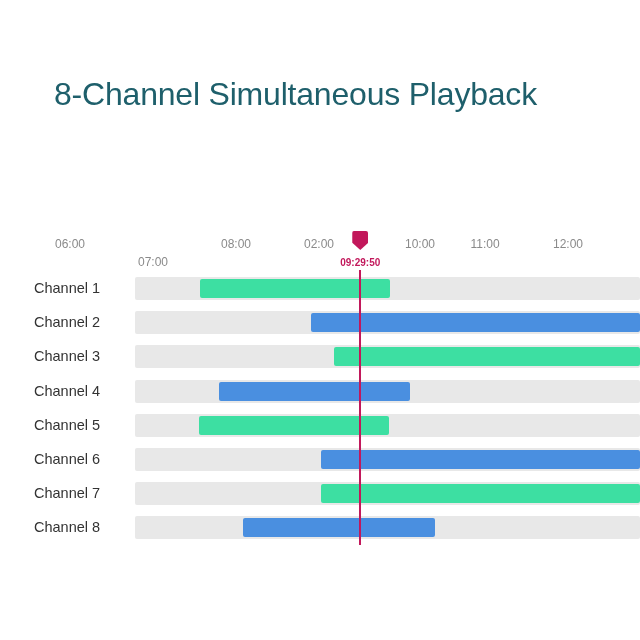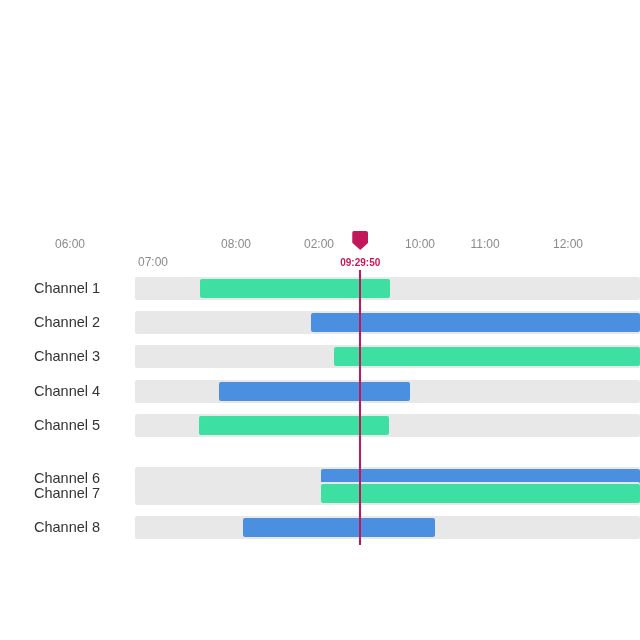--- a/index.html
+++ b/index.html
@@ -92,20 +92,21 @@
     top:5px;
     height:19px;
     border-radius:2px;
   }
 </style>
 </head>
 <body>
 
 <div id="stage">
 
+  <div id="title">8-Channel Simultaneous Playback</div>
 
   <div id="chart">
 
     <div id="axis-ticks">
         <div class="tick-label" style="left: 70px;">06:00</div>
         <div class="tick-label" style="left: 153px; margin-top: 18px;">07:00</div>
         <div class="tick-label" style="left: 236px;">08:00</div>
         <div class="tick-label" style="left: 319px;">02:00</div>
         <div class="tick-label" style="left: 420px;">10:00</div>
         <div class="tick-label" style="left: 485px;">11:00</div>
@@ -137,21 +138,21 @@
         <div class="row" style="top: 376.6px;">
           <div class="row-label">Channel 4</div>
           <div class="track" style="left: 135px; width: 505px; background: rgb(232, 232, 232);"></div>
           <div class="seg" style="left: 218.57px; width: 191.73px; background: rgb(74, 143, 224);"></div>
         </div>
         <div class="row" style="top: 410.8px;">
           <div class="row-label">Channel 5</div>
           <div class="track" style="left: 135px; width: 505px; background: rgb(232, 232, 232);"></div>
           <div class="seg" style="left: 198.65px; width: 190.07px; background: rgb(61, 223, 162);"></div>
         </div>
-        <div class="row" style="top: 464px;">
+        <div class="row" style="top: 445px;">
           <div class="row-label">Channel 6</div>
           <div class="track" style="left: 135px; width: 505px; background: rgb(232, 232, 232);"></div>
           <div class="seg" style="left: 320.66px; width: 319.34px; background: rgb(74, 143, 224);"></div>
         </div>
         <div class="row" style="top: 479.2px;">
           <div class="row-label">Channel 7</div>
           <div class="track" style="left: 135px; width: 505px; background: rgb(232, 232, 232);"></div>
           <div class="seg" style="left: 320.66px; width: 319.34px; background: rgb(61, 223, 162);"></div>
         </div>
         <div class="row" style="top: 513.4px;">

